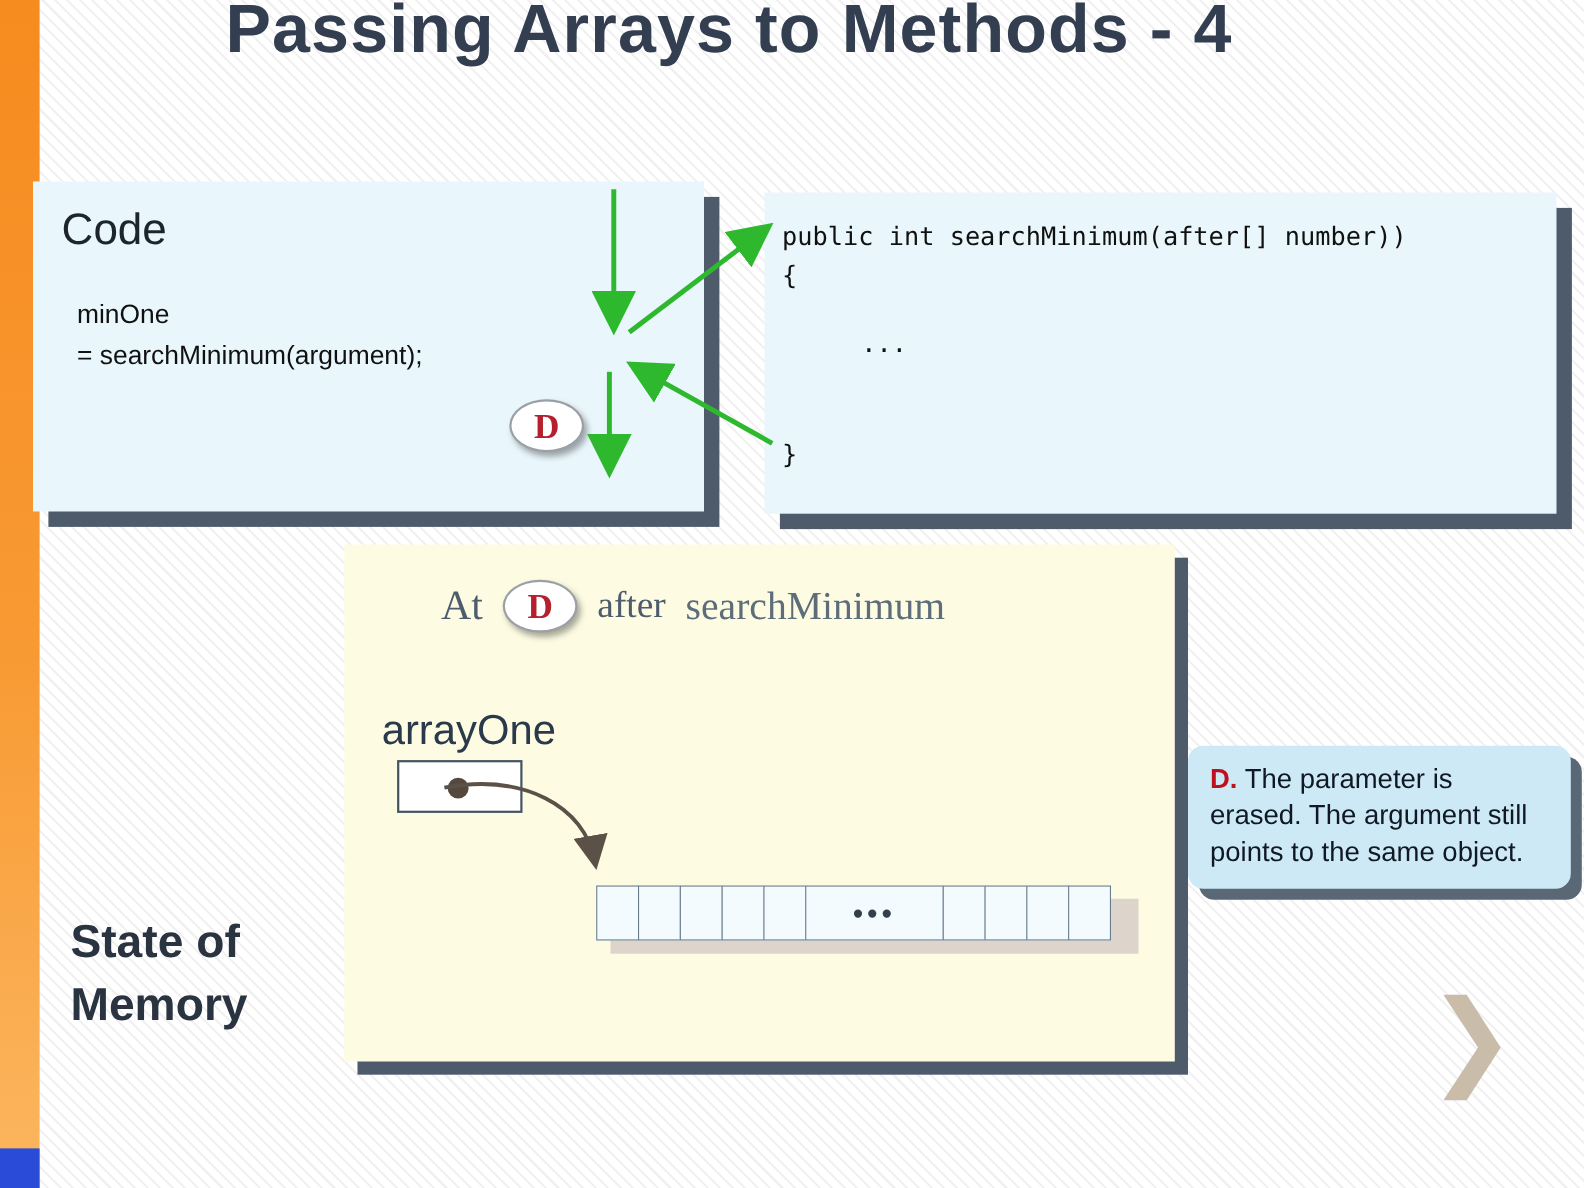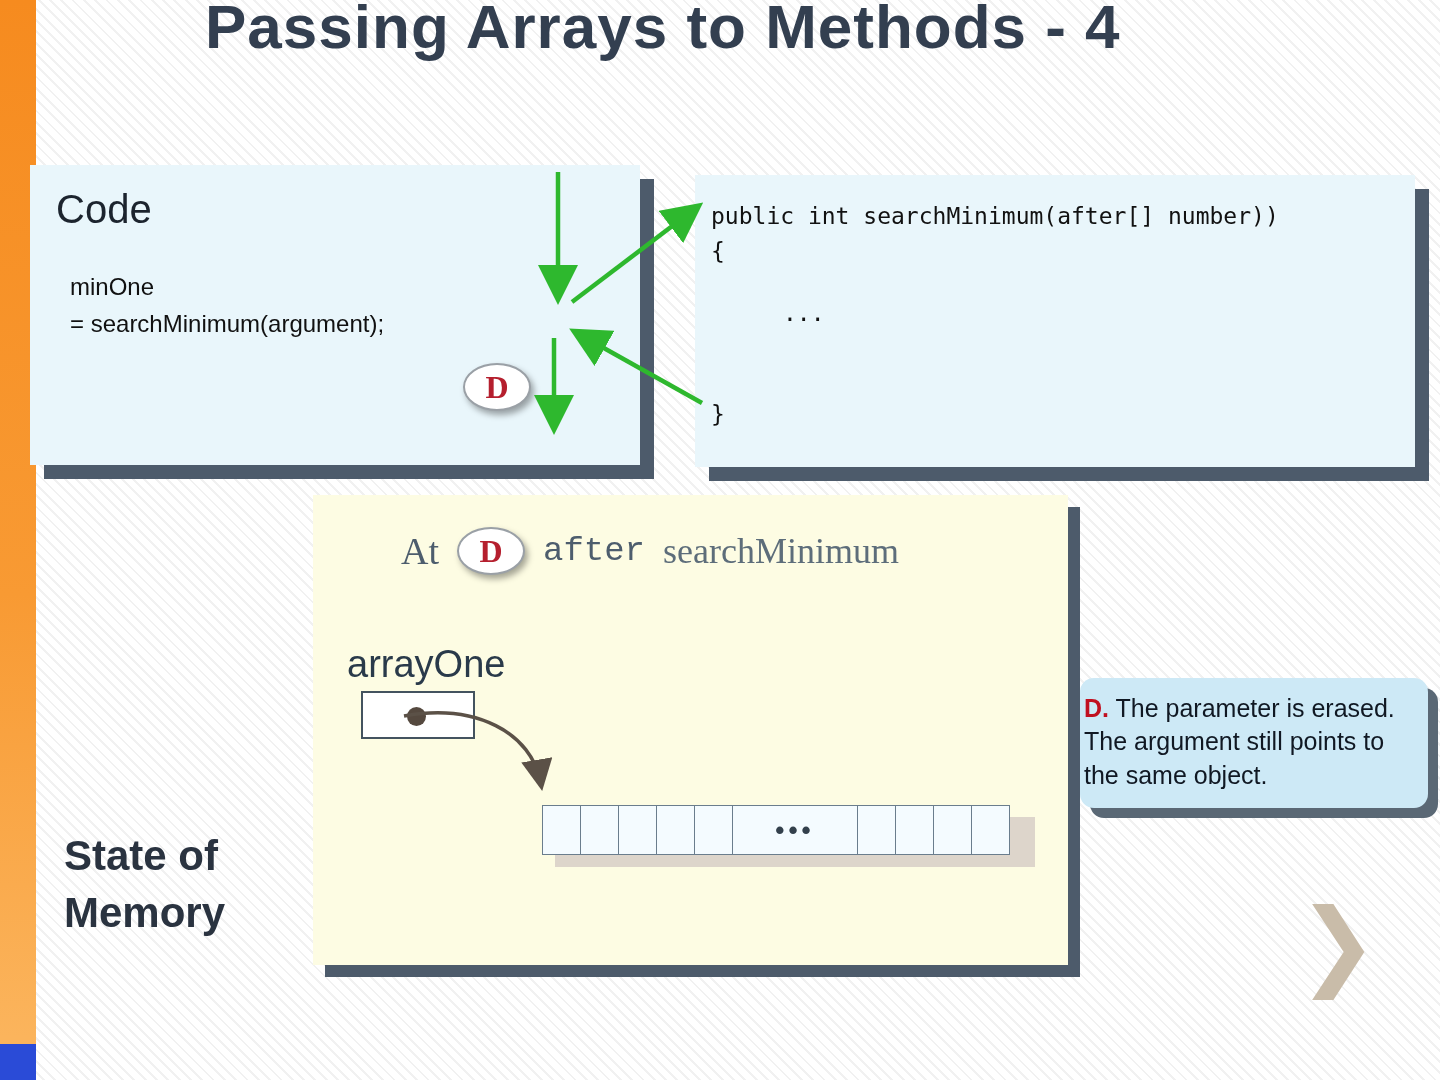--- a/index.html
+++ b/index.html
@@ -72,21 +72,21 @@
     background:#fdfce3;
     box-shadow:12px 12px 0 #4d5b6b;
     margin-left:13px;
   }
   .memory-caption {
     position:absolute; left:88px; top:32px;
     display:flex; align-items:center; gap:18px;
     color:#4d5d6d;
   }
   .memory-caption .at   { font-family:"Liberation Serif", serif; font-size:38px; }
-  .memory-caption .after{ font-family:Liberation Mono, monospace; font-size:34px;text-align:center; }
+  .memory-caption .after{ font-family:Liberation Serif, serif; font-size:34px;text-align:center; }
   .memory-caption .fn   { font-family:Liberation Serif, serif; font-size:36px; color:#5d6d7a; }
 
   .array-label {
     position:absolute; left:34px; top:148px;
     font-size:38px; color:#2a3a4a;
   }
   .ref-box {
     position:absolute; left:48px; top:196px; width:114px; height:48px;
     background:#ffffff; border:2px solid #44535f;
   }
@@ -115,21 +115,21 @@
   .state-label {
     position:absolute; left:64px; top:828px; width:260px;
     font-size:42px; font-weight:bold; color:#2a3340; line-height:1.35;
   }
 
   
   .callout {
     position:absolute; left:1080px; top:678px; width:348px;
     background:#cde9f6; border-radius:14px;
     box-shadow:10px 10px 0 #5a6875;
-    padding:14px 18px 16px 4px;
+    padding:14px 18px 16px 20px;
     font-size:25px; color:#101823; line-height:1.33;
   }
   .callout .d-prefix { color:#c01020; font-weight:bold; }
 
   
   .next-chevron {
     position:absolute; right:62px; bottom:88px;
     font-size:96px; font-weight:bold; color:#c9bca9;
     font-family:"DejaVu Sans", sans-serif;
     line-height:1;

